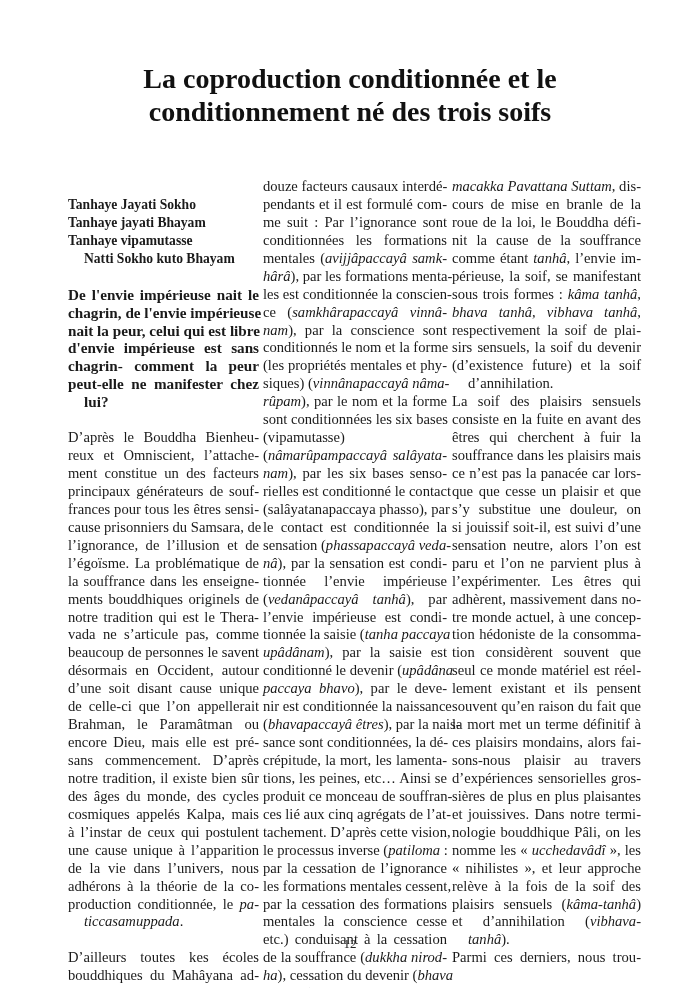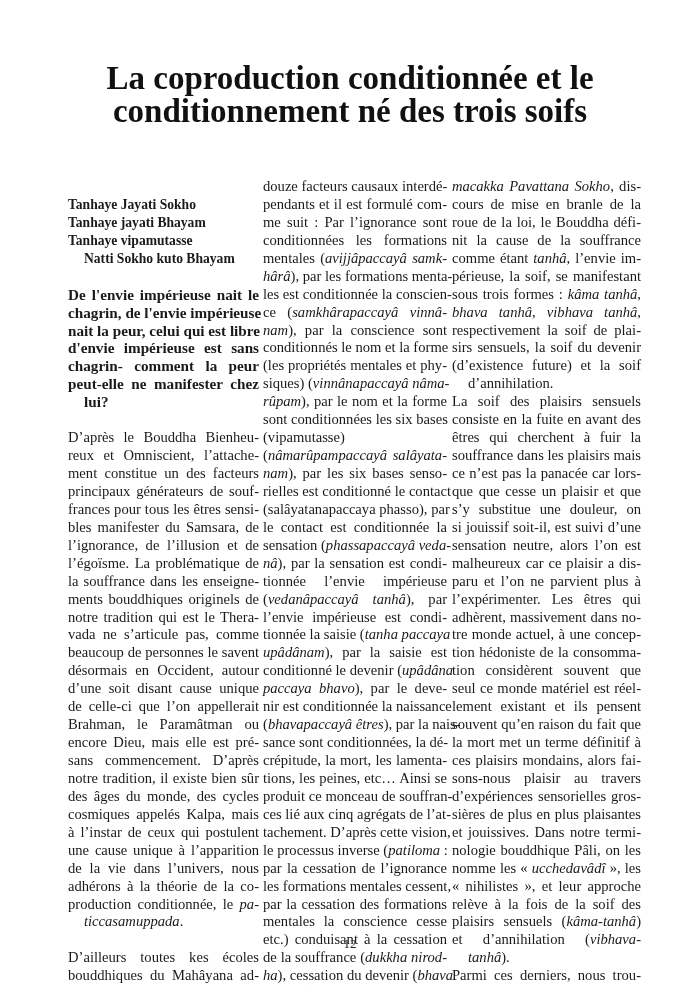--- a/index.html
+++ b/index.html
@@ -1,19 +1,19 @@
 <!DOCTYPE html>
 <html><head>
 <meta charset="utf-8">
 <style>
   html, body { margin:0; padding:0; background:#ffffff; }
   body { width:700px; height:988px; position:relative; overflow:hidden;
          font-family:"Liberation Serif","DejaVu Serif",serif; color:#1a1a1a; }
   .title { position:absolute; left:0; width:700px; top:62px; text-align:center;
-           font-weight:bold; font-size:33px; line-height:33px; color:#111; }
+           font-weight:bold; font-size:28px; line-height:33px; color:#111; }
   .col { position:absolute; font-size:14.6px; line-height:17.95px; }
   #col1 { left:68px; width:191px; top:178px; }
   #col2 { left:263px; width:184px; top:178px; }
   #col3 { left:452px; width:189px; top:178px; }
   .ln { display:block; white-space:nowrap; text-align:justify; text-align-last:justify; height:17.95px; overflow:visible; }
   .ln.last { text-align-last:left;margin-left:16px; }
   .gap { height:17.95px; }
   .bold { font-weight:bold; }
   .mantra .ln { text-align:left; text-align-last:left; font-size:13.6px; }
   .quote .ln { font-size:15.2px; }
@@ -46,21 +46,21 @@
       <span class="ln">peut-elle ne manifester chez</span>
       <span class="ln last">lui?</span>
     </div>
     <div class="gap"></div>
     <div class="para">
       <span class="ln">D’après le Bouddha Bienheu-</span>
       <span class="ln">reux et Omniscient, l’attache-</span>
       <span class="ln">ment constitue un des facteurs</span>
       <span class="ln">principaux générateurs de souf-</span>
       <span class="ln">frances pour tous les êtres sensi-</span>
-      <span class="ln">bles manifester du Samsara, de</span>
+      <span class="ln">cause prisonniers du Samsara, de</span>
       <span class="ln">l’ignorance, de l’illusion  et de</span>
       <span class="ln">l’égoïsme. La problématique de</span>
       <span class="ln">la souffrance dans les enseigne-</span>
       <span class="ln">ments bouddhiques originels de</span>
       <span class="ln">notre tradition qui est le Thera-</span>
       <span class="ln">vada ne s’articule pas, comme</span>
       <span class="ln">beaucoup de personnes le savent</span>
       <span class="ln">désormais en Occident, autour</span>
       <span class="ln">d’une soit disant cause unique</span>
       <span class="ln">de celle-ci que l’on appellerait</span>
@@ -128,21 +128,21 @@
       <span class="ln">par la cessation des formations</span>
       <span class="ln">mentales la conscience cesse</span>
       <span class="ln">etc.) conduisant à la cessation</span>
       <span class="ln">de la souffrance (<i>dukkha nirod-</i></span>
       <span class="ln"><i>ha</i>), cessation du devenir (<i>bhava</i></span>
       <span class="ln"><i>nirodha</i>) et à la libération</span>
     </div>
   </div>
 <div class="col" id="col3">
     <div class="para">
-      <span class="ln"><i>macakka Pavattana Sokho</i>, dis-</span>
+      <span class="ln"><i>macakka Pavattana Suttam</i>, dis-</span>
       <span class="ln">cours de mise en branle de la</span>
       <span class="ln">roue de la loi, le Bouddha défi-</span>
       <span class="ln">nit la cause de la souffrance</span>
       <span class="ln">comme étant <i>tanhâ</i>, l’envie im-</span>
       <span class="ln">périeuse, la soif, se manifestant</span>
       <span class="ln">sous trois formes : <i>kâma tanhâ</i>,</span>
       <span class="ln"><i>bhava tanhâ</i>, <i>vibhava tanhâ</i>,</span>
       <span class="ln">respectivement la soif de plai-</span>
       <span class="ln">sirs sensuels, la soif du devenir</span>
       <span class="ln">(d’existence future) et la soif</span>
@@ -151,21 +151,20 @@
     <div class="para">
       <span class="ln">La soif des plaisirs sensuels</span>
       <span class="ln">consiste en la fuite en avant des</span>
       <span class="ln">êtres qui cherchent à fuir la</span>
       <span class="ln">souffrance dans les plaisirs mais</span>
       <span class="ln">ce n’est pas la panacée car lors-</span>
       <span class="ln">que que cesse un plaisir et que</span>
       <span class="ln">s’y substitue une douleur, on</span>
       <span class="ln">si jouissif soit-il, est suivi d’une</span>
       <span class="ln">sensation neutre, alors l’on est</span>
-      <span class="ln">malheureux car ce plaisir a dis-</span>
       <span class="ln">paru et l’on ne parvient plus à</span>
       <span class="ln">l’expérimenter. Les êtres qui</span>
       <span class="ln">adhèrent, massivement dans no-</span>
       <span class="ln">tre monde actuel, à une concep-</span>
       <span class="ln">tion hédoniste de la consomma-</span>
       <span class="ln">tion considèrent souvent que</span>
       <span class="ln">seul ce monde matériel est réel-</span>
       <span class="ln">lement existant et ils pensent</span>
       <span class="ln">souvent qu’en raison du fait que</span>
       <span class="ln">la mort met un terme définitif à</span>

